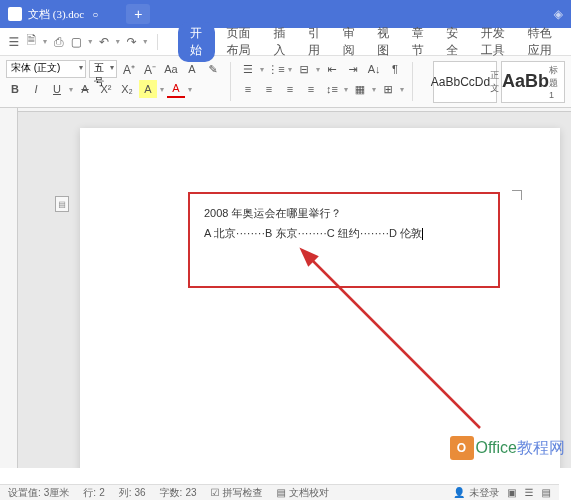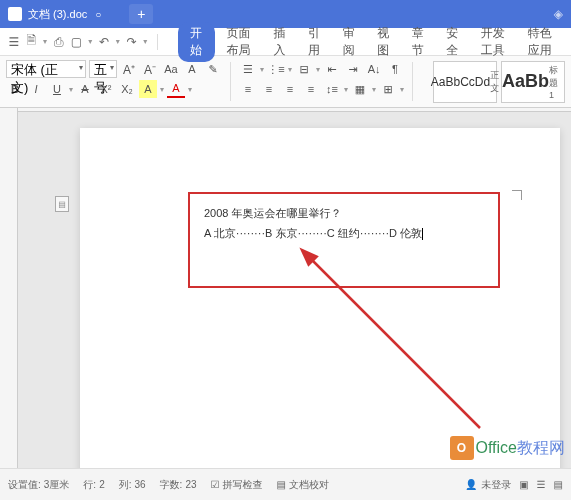--- a/index.html
+++ b/index.html
@@ -1,38 +1,38 @@
 <!DOCTYPE html>
 <html><head>
   <meta charset="utf-8">
   <style>
     * { margin: 0; padding: 0; box-sizing: border-box; font-family: "Microsoft YaHei", sans-serif; }
     body { width: 571px; height: 500px; background: #fff; overflow: hidden; position: relative; }
     
     .title-bar { height: 28px; background: #4a73d8; display: flex; align-items: center; padding: 0 8px; }
     .title-bar .doc-icon { width: 14px; height: 14px; background: #fff; border-radius: 2px; margin-right: 6px; }
-    .title-bar .title-text { color: #fff; font-size: 11px; flex: 0 0 auto; }
+    .title-bar .title-text { color: #fff; font-size: 11px; flex: 0 0 auto; font-family: Liberation Serif, serif; }
     .title-bar .tab-close { color: #fff; font-size: 10px; margin-left: 8px; }
     .title-bar .spacer { width: 20px; }
     .title-bar .new-tab { width: 24px; height: 20px; background: rgba(255,255,255,0.1); border-radius: 3px; display: flex; align-items: center; justify-content: center; color: #fff; font-size: 14px; margin-left: 8px; }
     .title-bar .right-icon { margin-left: auto; color: rgba(255,255,255,0.7); font-size: 12px; }
     
     .quick-row { height: 28px; display: flex; align-items: center; padding: 0 8px; border-bottom: 1px solid #e0e0e0; gap: 6px; }
     .quick-row .qicon { width: 16px; height: 16px; color: #666; font-size: 12px; display: flex; align-items: center; justify-content: center; }
     .chev { font-size: 8px; color: #999; }
     .vdiv { width: 1px; height: 16px; background: #ddd; margin: 0 4px; }
     
     .tabs { display: flex; align-items: center; gap: 2px; margin-left: 10px; }
     .tab { font-size: 12px; color: #555; padding: 3px 10px; cursor: pointer; }
     .tab.active { background: #4a73d8; color: #fff; border-radius: 10px; padding: 3px 12px; }
     
     .ribbon { height: 52px; border-bottom: 1px solid #d0d0d0; display: flex; align-items: stretch; padding: 4px 6px; gap: 8px; background: #fafafa; }
     .font-group { display: flex; flex-direction: column; gap: 2px; }
     .font-row { display: flex; align-items: center; gap: 3px; }
-    .combo { border: 1px solid #ccc; height: 18px; padding: 0 14px 0 4px; font-size: 13px; background: #fff; position: relative; }
+    .combo { border: 1px solid #ccc; height: 18px; padding: 0 14px 0 4px; font-size: 10px; background: #fff; position: relative; }
     .combo::after { content: "▾"; position: absolute; right: 2px; top: 2px; font-size: 8px; color: #666; }
     .fbtn { width: 18px; height: 18px; font-size: 11px; color: #555; display: flex; align-items: center; justify-content: center; cursor: pointer; }
     .fbtn.sup { font-size: 12px; }
     .vline { width: 1px; background: #ddd; margin: 2px 0; }
     
     .para-group { display: flex; flex-direction: column; gap: 2px; }
     .pbtn { width: 18px; height: 18px; display: flex; align-items: center; justify-content: center; font-size: 11px; color: #555; }
     
     .style-group { display: flex; align-items: center; gap: 4px; margin-left: auto; }
     .style-box { border: 1px solid #ccc; width: 64px; height: 42px; display: flex; flex-direction: row; align-items: center; justify-content: center; font-size: 9px; color: #666; background: #fff; }
@@ -49,21 +49,21 @@
     .cursor-bar { display: inline-block; width: 1px; height: 12px; background: #000; vertical-align: middle; }
     .corner-mark { position: absolute; right: 38px; top: 62px; width: 10px; height: 10px; border-right: 1px solid #999; border-top: 1px solid #999; }
     
     .arrow-svg { position: absolute; left: 280px; top: 120px; pointer-events: none; }
     
     .watermark { position: absolute; right: 6px; bottom: 40px; display: flex; align-items: center; gap: 2px; opacity: 0.85; }
     .watermark .wlogo { width: 24px; height: 24px; background: #e67817; border-radius: 3px; display: flex; align-items: center; justify-content: center; color: #fff; font-size: 12px; font-weight: bold; }
     .watermark .wtext { font-size: 16px; color: #4a73d8; font-weight: 500; }
     .watermark .wtext .orange { color: #15803d; }
     
-    .status-bar { position: absolute; bottom: 0; left: 0; right: 0; height: 32px; background: #f4f4f4; border-top: 1px solid #ddd; display: flex; align-items: center; padding: 0 8px; gap: 14px; font-size: 10px; color: #666; }
+    .status-bar { position: absolute; bottom: 0; left: 0; right: 12px; height: 16px; background: #f4f4f4; border-top: 1px solid #ddd; display: flex; align-items: center; padding: 0 8px; gap: 14px; font-size: 10px; color: #666; }
     .status-item { display: flex; align-items: center; gap: 3px; }
     .sicon { font-size: 10px; }
     .status-right { margin-left: auto; display: flex; gap: 8px; align-items: center; }
   </style>
 </head>
 <body>
 
 <div class="title-bar">
   <span class="doc-icon"></span>
   <span class="title-text">文档 (3).doc</span>

